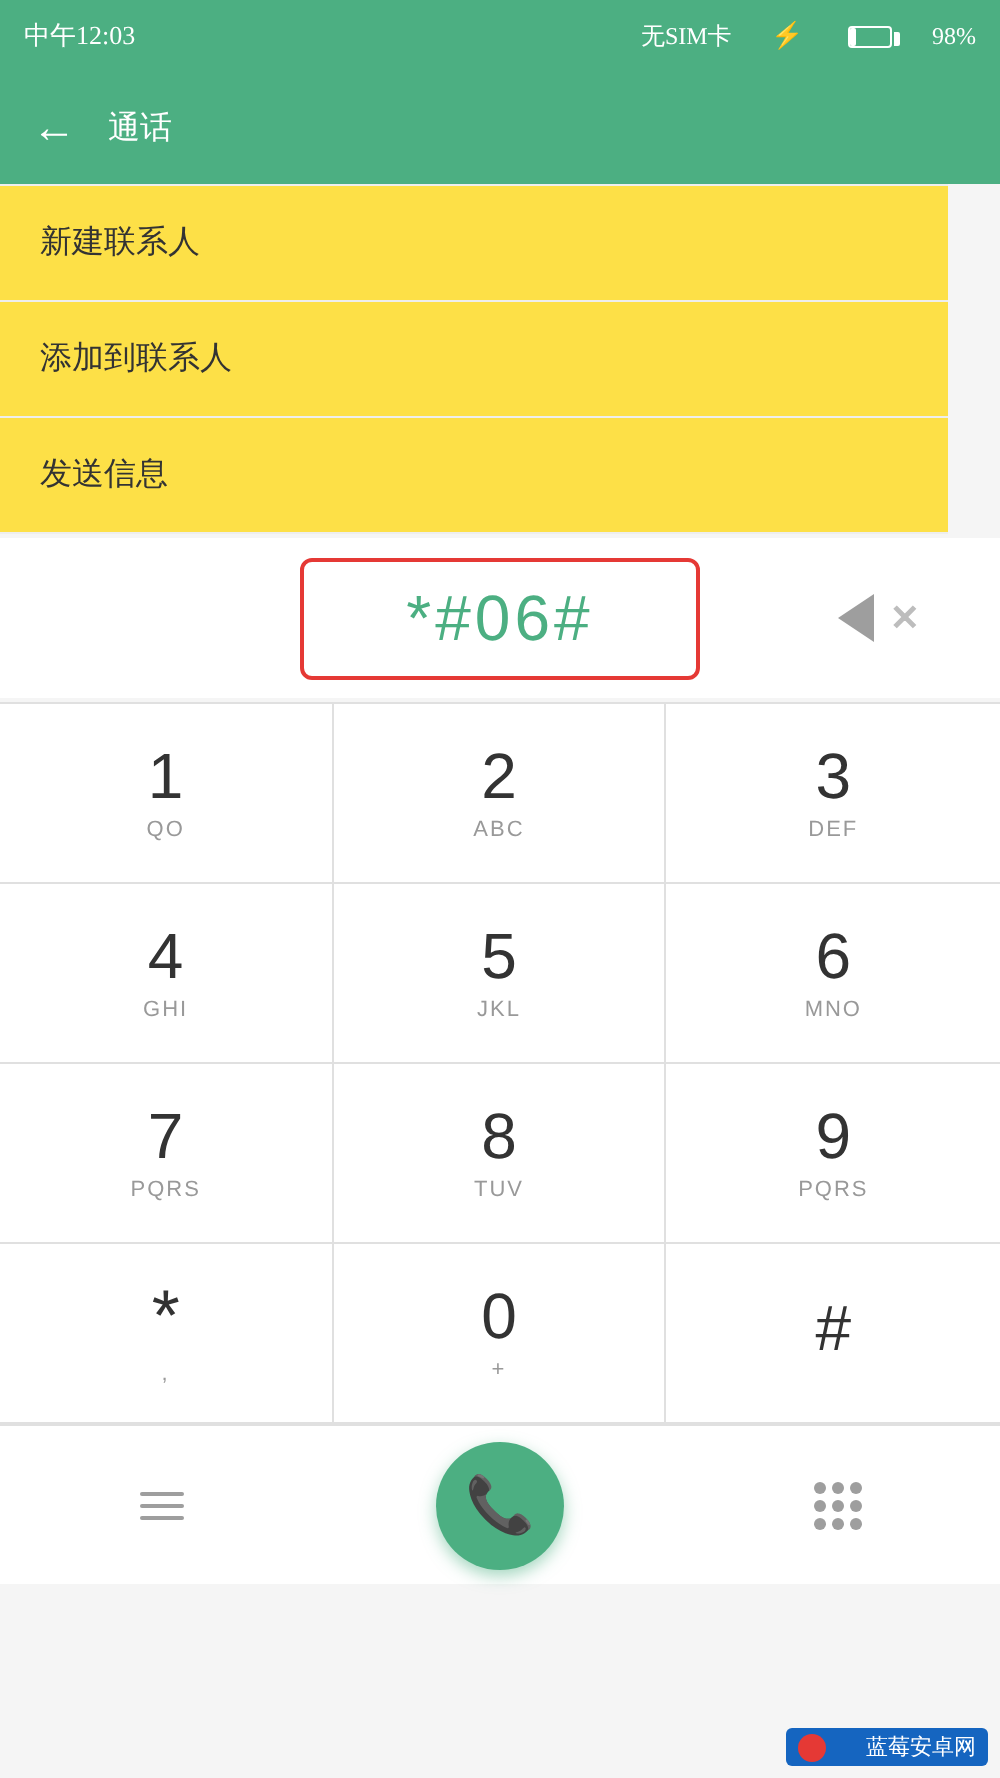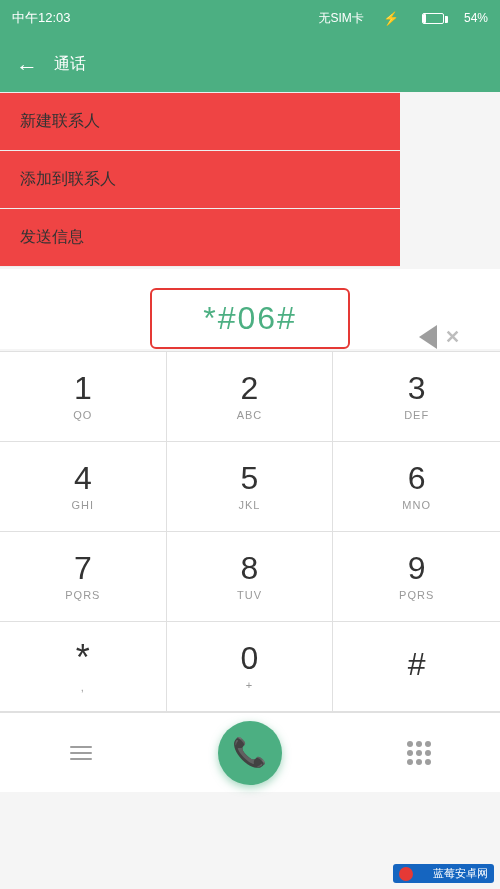--- a/index.html
+++ b/index.html
@@ -16,20 +16,21 @@
     .status-bar {
       width: 500px;
       height: 36px;
       background: #4caf82;
       display: flex;
       align-items: center;
       justify-content: space-between;
       padding: 0 12px;
       color: white;
       font-size: 13px;
+      font-family: Liberation Serif, serif;
     }
     .status-left { display: flex; align-items: center; gap: 6px; }
     .status-right { display: flex; align-items: center; gap: 20px; font-size: 12px; }
     .battery-icon {
       display: inline-block;
       width: 22px;
       height: 11px;
       border: 1.5px solid white;
       border-radius: 2px;
       position: relative;
@@ -68,41 +69,41 @@
       cursor: pointer;
     }
     .header-title {
       color: white;
       font-size: 16px;
       font-weight: 500;
     }
 
     
     .menu-list {
-      background: #ef4444;
-      width: 400px;
+      background: #fde047;
+      width: 474px;
     }
     .menu-item {
       padding: 18px 20px;
       font-size: 16px;
       color: #333;
       border-bottom: 1px solid #eee;
       cursor: pointer;
     }
     .menu-item:first-child {
       border-top: 1px solid #eee;
     }
 
     
     .dial-input-area {
       width: 500px;
       height: 80px;
       background: white;
       display: flex;
-      align-items: flex-end;
+      align-items: center;
       justify-content: center;
       position: relative;
       margin-top: 2px;
     }
     .dial-display {
       border: 2px solid #e53935;
       border-radius: 6px;
       padding: 10px 24px;
       font-size: 32px;
       color: #4caf82;
@@ -256,21 +257,21 @@
 <div class="status-bar">
   <div class="status-left">
     <span>中午12:03</span>
   </div>
   <div class="status-right">
     <span>无SIM卡</span>
     <span style="font-size:13px;">⚡</span>
     <span class="battery-icon">
       <div class="battery-fill"></div>
     </span>
-    <span>54%</span>
+    <span>98%</span>
   </div>
 </div>
 
 <div class="header">
   <span class="back-arrow">←</span>
   <span class="header-title">通话</span>
 </div>
 
 <div class="menu-list">
   <div class="menu-item">

